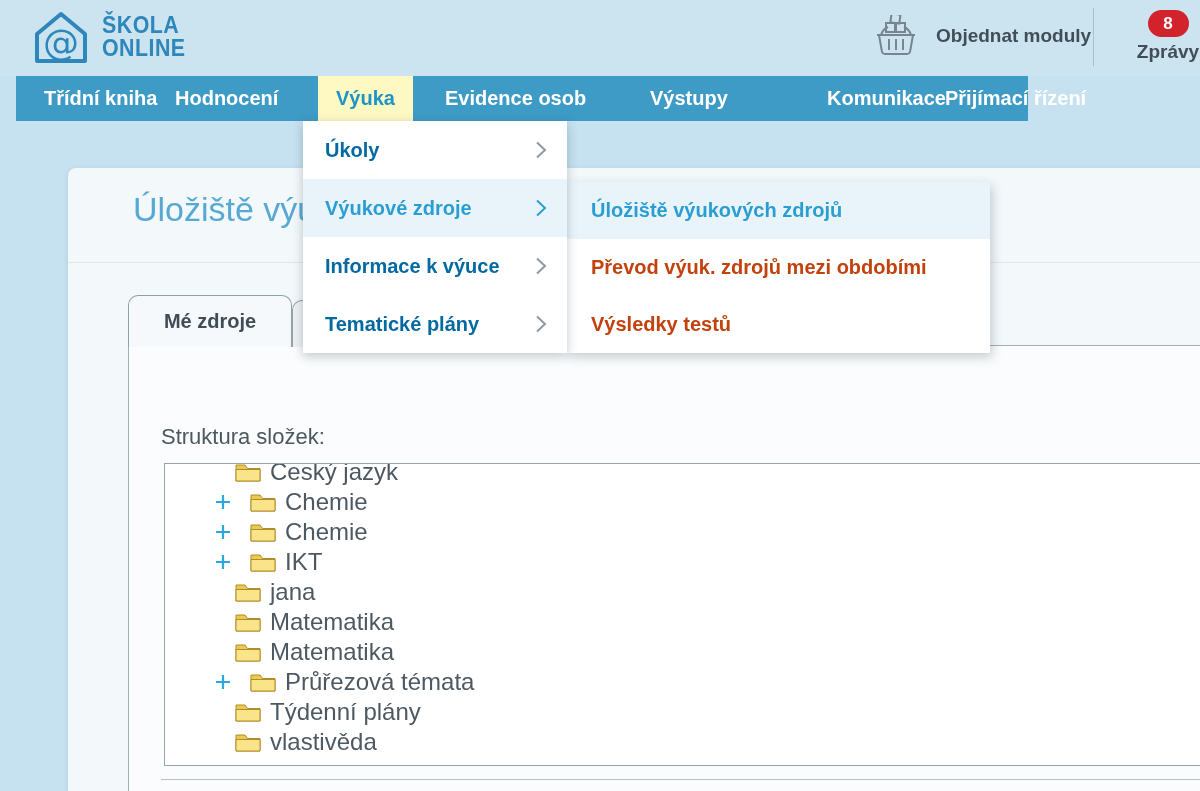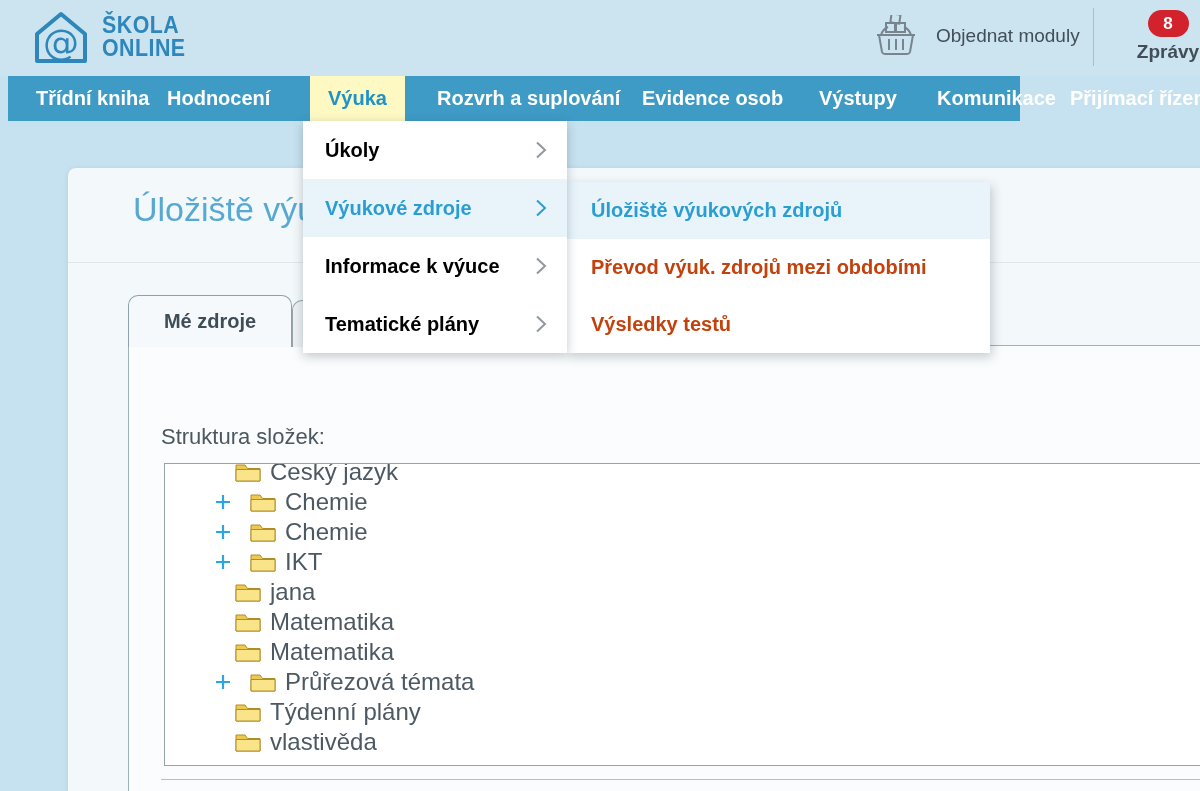--- a/index.html
+++ b/index.html
@@ -8,28 +8,28 @@
     background:#c6e1ef;
     font-family:"Liberation Sans","DejaVu Sans",sans-serif;
     -webkit-font-smoothing:antialiased;
   }
   
   .header{position:absolute;left:0;top:0;width:1200px;height:76px;background:#cbe4f0;}
   .logo{position:absolute;left:28px;top:8px;display:flex;align-items:center;cursor:pointer;}
   .logo-text{margin-left:8px;color:#2e86bb;font-weight:bold;font-size:23px;line-height:23px;
     letter-spacing:.5px;transform:scaleX(.93);transform-origin:left center;}
   .order-modules{position:absolute;left:873px;top:15px;display:flex;align-items:center;gap:17px;cursor:pointer;}
-  .order-modules .lbl{font-size:19px;color:#424e57;font-weight:400;}
+  .order-modules .lbl{font-size:19px;color:#424e57;font-weight:700;}
   .header-vdivider{position:absolute;left:1093px;top:8px;width:1px;height:58px;background:#a9bec9;}
   .messages{position:absolute;left:1134px;top:10px;width:68px;text-align:center;cursor:pointer;}
   .badge{width:41px;height:27px;border-radius:14px;background:#d2232c;color:#fff;
     font-size:17px;font-weight:bold;line-height:27px;text-align:center;margin:0 auto;}
   .messages .lbl{font-size:19px;color:#424e57;font-weight:600;margin-top:4px;}
   
-  .nav{position:absolute;left:8px;top:76px;width:1012px;height:45px;background:#3e9bc5;}
+  .nav{position:absolute;left:16px;top:76px;width:1012px;height:45px;background:#3e9bc5;}
   .nav-item{position:absolute;top:0;height:45px;line-height:45px;padding:0 18px;
     color:#fff;font-size:20px;font-weight:bold;cursor:pointer;white-space:nowrap;}
   .nav-item:nth-of-type(1){left:10px;}
   .nav-item:nth-of-type(2){left:141px;}
   .nav-item:nth-of-type(3){left:302px;}
   .nav-item:nth-of-type(4){left:411px;}
   .nav-item:nth-of-type(5){left:616px;}
   .nav-item:nth-of-type(6){left:793px;}
   .nav-item:nth-of-type(7){left:911px;}
   .nav-item:nth-of-type(8){left:1044px;}
@@ -56,21 +56,21 @@
   .tree-row.has-toggle{padding-left:50px;}
   .toggle{display:none;width:16px;height:16px;margin-right:19px;flex:0 0 auto;}
   .tree-row.has-toggle .toggle{display:inline-flex;}
   .folder{width:26px;height:20px;margin-right:9px;flex:0 0 auto;display:inline-flex;}
   .tree-text{font-size:24px;color:#4d5962;white-space:nowrap;}
   .content-divider{position:absolute;left:32px;right:-30px;top:433px;border-top:1px solid #b6bfc5;}
   
   .dropdown{position:absolute;left:303px;top:121px;width:264px;z-index:60;background:#fff;
     box-shadow:0 3px 10px rgba(40,60,75,.28);}
   .menu-item{height:58px;display:flex;align-items:center;justify-content:space-between;
-    padding:0 20px 0 22px;font-size:20px;font-weight:bold;color:#000000;cursor:pointer;}
+    padding:0 20px 0 22px;font-size:20px;font-weight:bold;color:#0369a1;cursor:pointer;}
   .menu-item .chev{color:#8d99a1;display:inline-flex;}
   .menu-item.hl{background:#e9f4fa;color:#2a9ed3;}
   .menu-item.hl .chev{color:#2a9ed3;}
   .submenu{position:absolute;left:567px;top:182px;width:423px;z-index:55;background:#fff;
     box-shadow:2px 4px 10px rgba(40,60,75,.25);}
   .submenu-item{height:57px;display:flex;align-items:center;padding:0 24px;
     font-size:20px;font-weight:bold;color:#c2410c;cursor:pointer;white-space:nowrap;}
   .submenu-item.hl{background:#e9f4fa;color:#2a9ed3;}
 </style>
 </head>
@@ -121,23 +121,20 @@
     </div>
 
     <div class="nav-item">
       <span>Hodnocení</span>
     </div>
 
     <div class="nav-item active">
       <span>Výuka</span>
     </div>
 
-    <div class="nav-item">
-      <span>Rozvrh a suplování</span>
-    </div>
 
     <div class="nav-item">
       <span>Evidence osob</span>
     </div>
 
     <div class="nav-item">
       <span>Výstupy</span>
     </div>
 
     <div class="nav-item">

